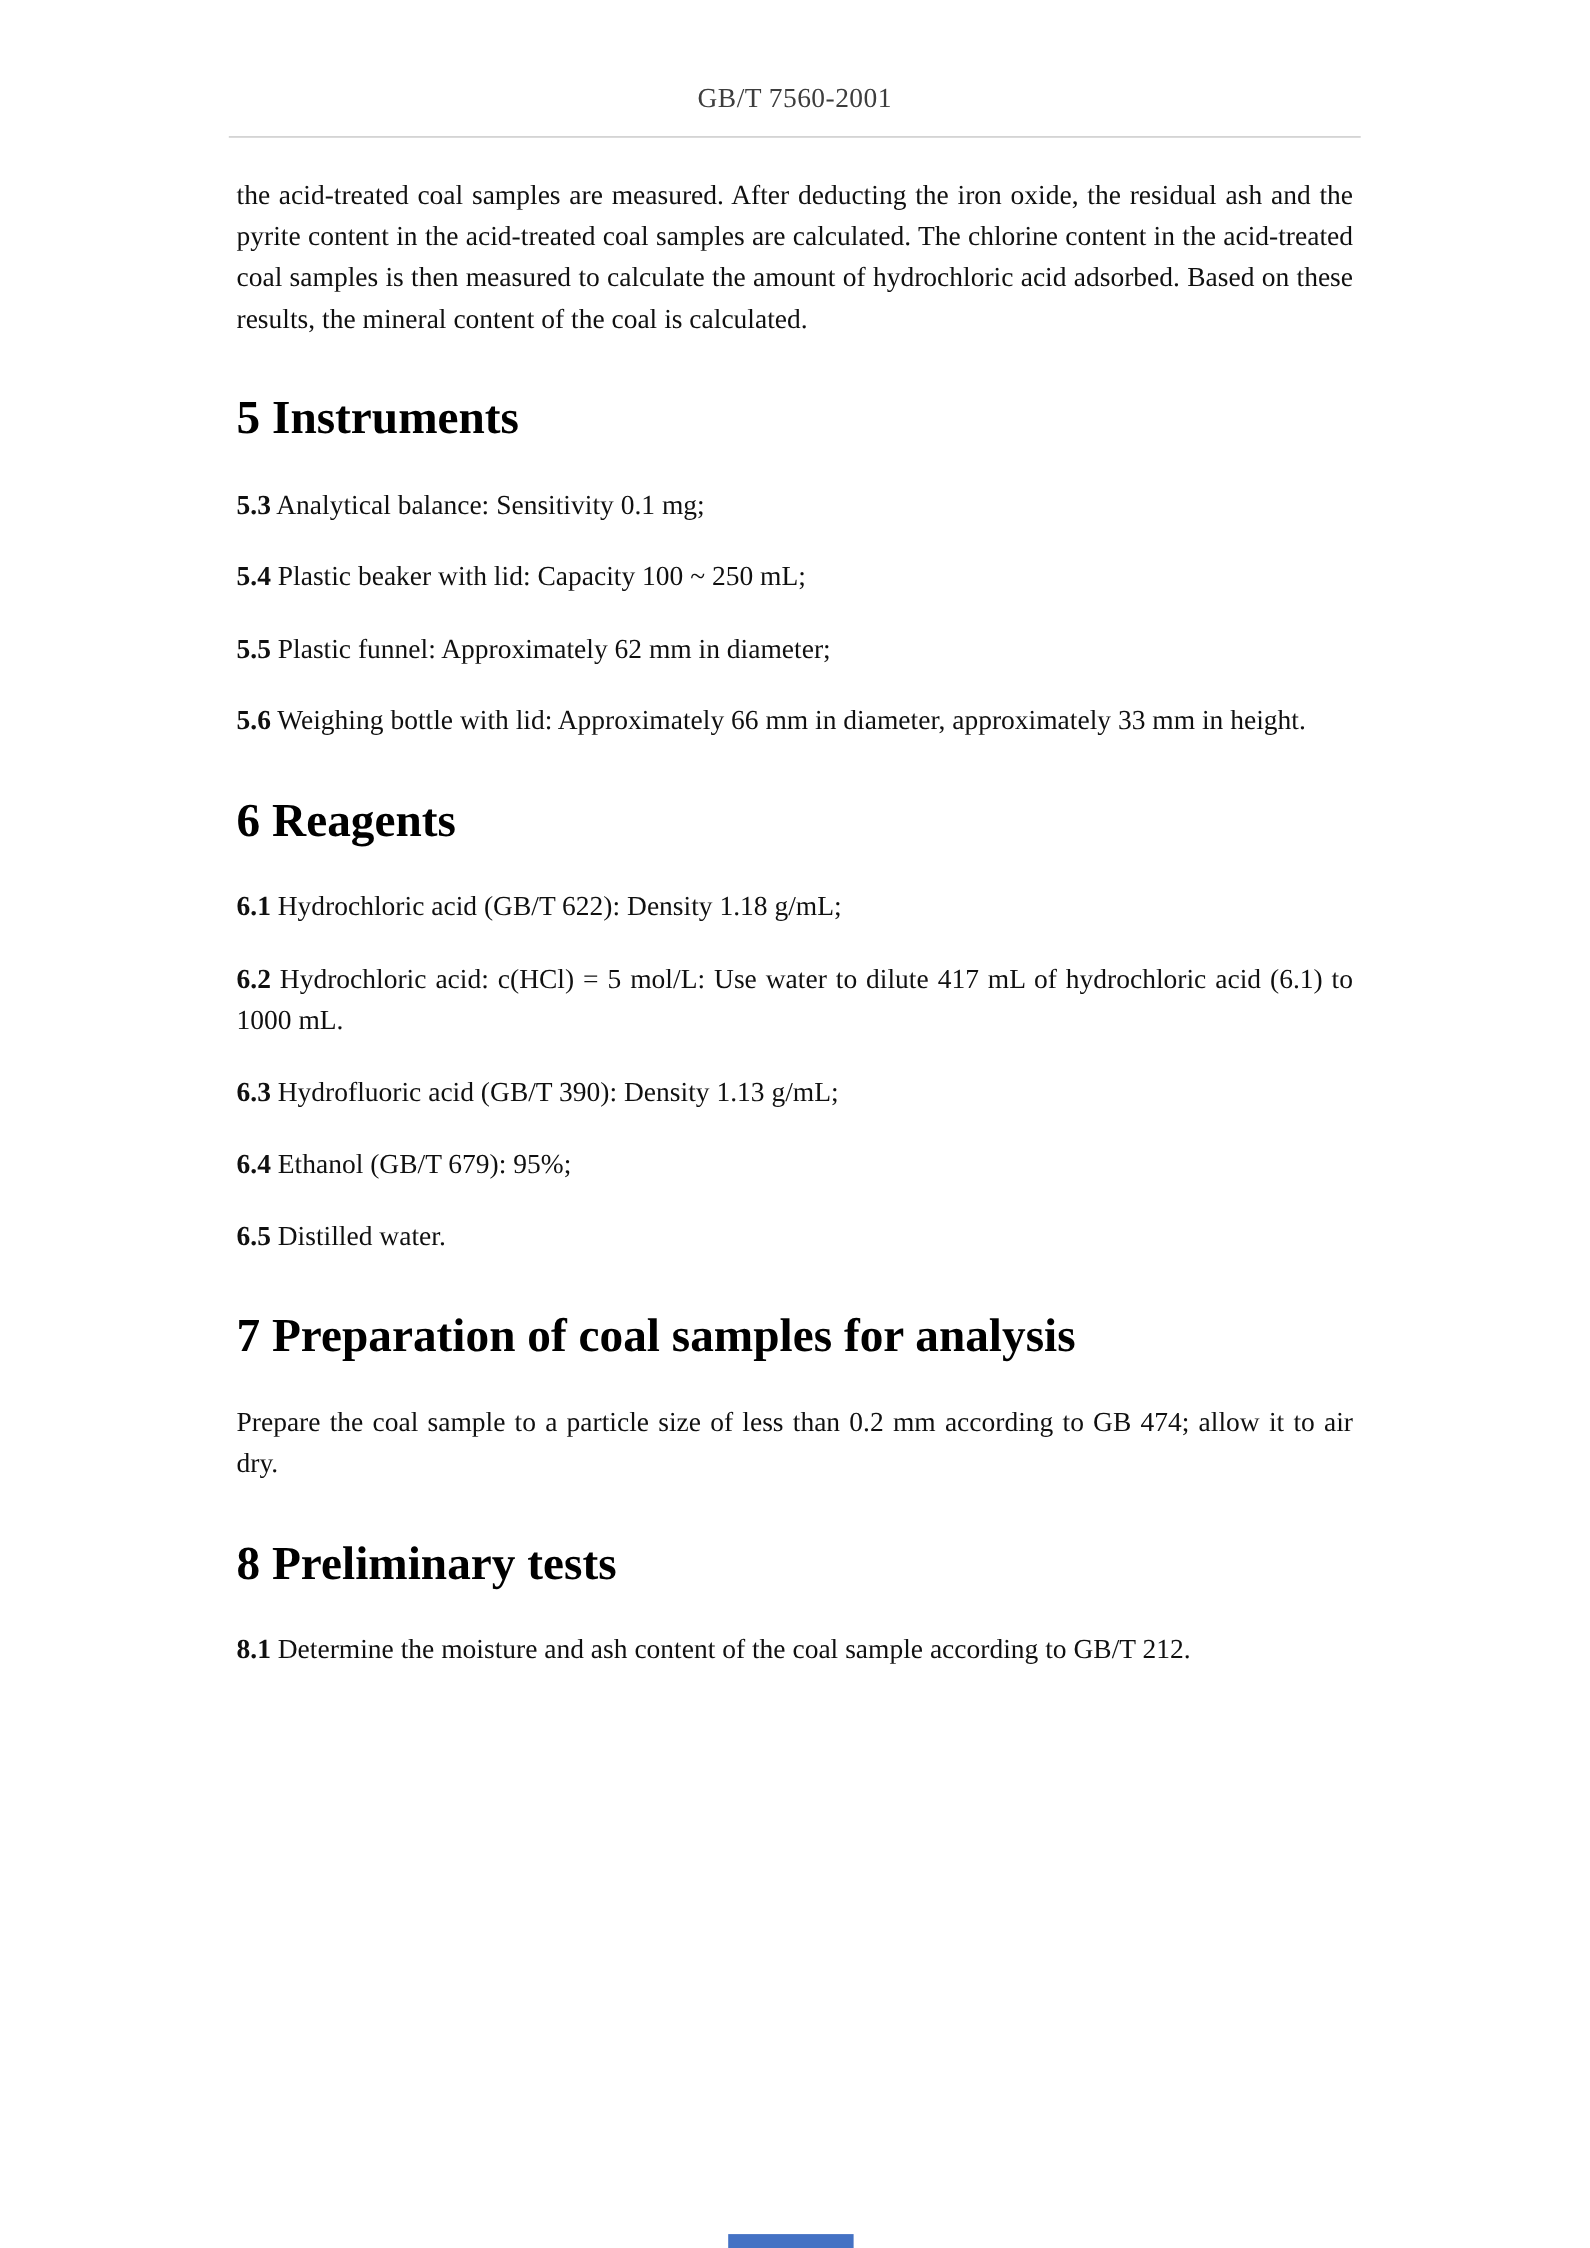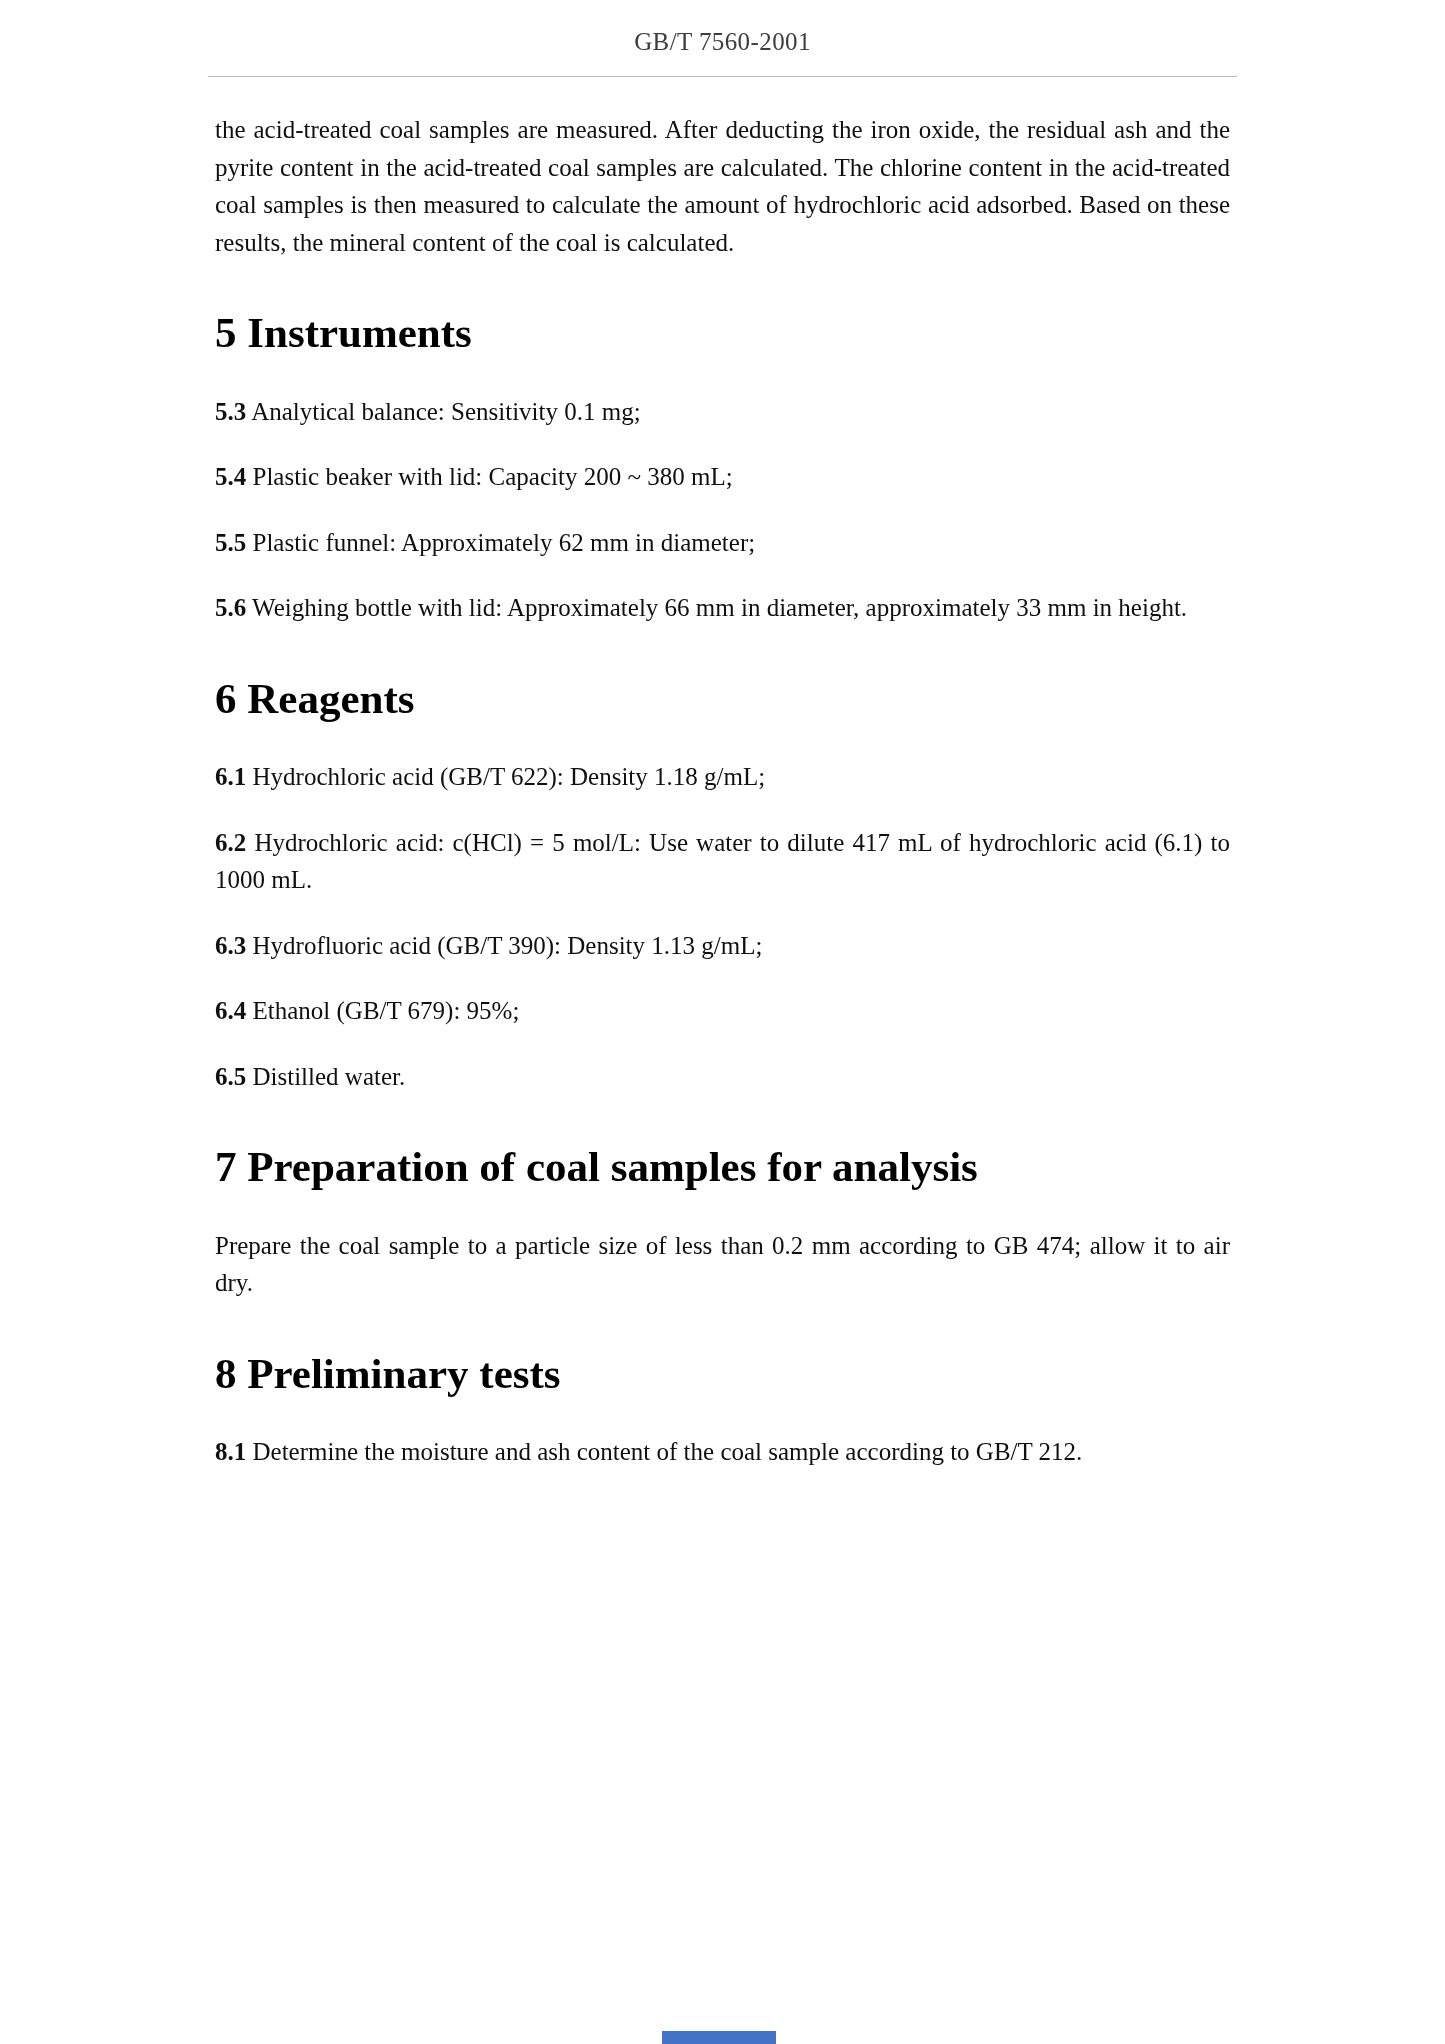--- a/index.html
+++ b/index.html
@@ -11,21 +11,21 @@
   }
   .page {
     position: relative;
     width: 1445px;
     height: 2044px;
     background: #ffffff;
     overflow: hidden;
     margin: 0 auto;
   }
   .doc-header {
-    padding-top: 28px;
+    padding-top: 76px;
     text-align: center;
   }
   .doc-title {
     font-size: 25px;
     color: #3d3d3d;
     letter-spacing: 0.4px;
   }
   .rule {
     margin: 20px 208px 0 208px;
     border-top: 1.5px solid #b8b8b8;
@@ -93,21 +93,21 @@
     <div class="rule"></div>
   </header>
 
   <main class="content">
 
     <p class="para">the acid-treated coal samples are measured. After deducting the iron oxide, the residual ash and the pyrite content in the acid-treated coal samples are calculated. The chlorine content in the acid-treated coal samples is then measured to calculate the amount of hydrochloric acid adsorbed. Based on these results, the mineral content of the coal is calculated.</p>
 
     <h2 class="sec">5 Instruments</h2>
 
     <p class="item"><b class="num">5.3</b> <span>Analytical balance: Sensitivity 0.1 mg;</span></p>
-    <p class="item"><b class="num">5.4</b> <span>Plastic beaker with lid: Capacity 200 ~ 380 mL;</span></p>
+    <p class="item"><b class="num">5.4</b> <span>Plastic beaker with lid: Capacity 100 ~ 250 mL;</span></p>
     <p class="item"><b class="num">5.5</b> <span>Plastic funnel: Approximately 62 mm in diameter;</span></p>
     <p class="item"><b class="num">5.6</b> <span>Weighing bottle with lid: Approximately 66 mm in diameter, approximately 33 mm in height.</span></p>
 
     <h2 class="sec">6 Reagents</h2>
 
     <p class="item"><b class="num">6.1</b> <span>Hydrochloric acid (GB/T 622): Density 1.18 g/mL;</span></p>
     <p class="item"><b class="num">6.2</b> <span>Hydrochloric acid: c(HCl) = 5 mol/L: Use water to dilute 417 mL of hydrochloric acid (6.1) to 1000 mL.</span></p>
     <p class="item"><b class="num">6.3</b> <span>Hydrofluoric acid (GB/T 390): Density 1.13 g/mL;</span></p>
     <p class="item"><b class="num">6.4</b> <span>Ethanol (GB/T 679): 95%;</span></p>
     <p class="item"><b class="num">6.5</b> <span>Distilled water.</span></p>

